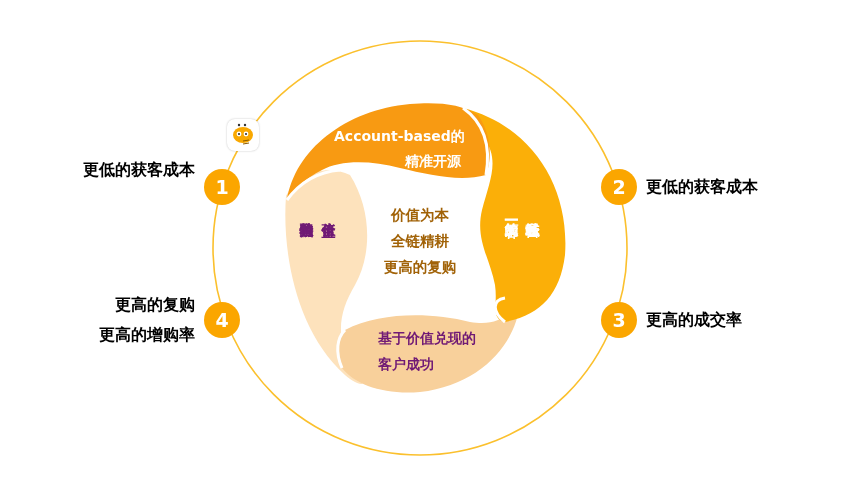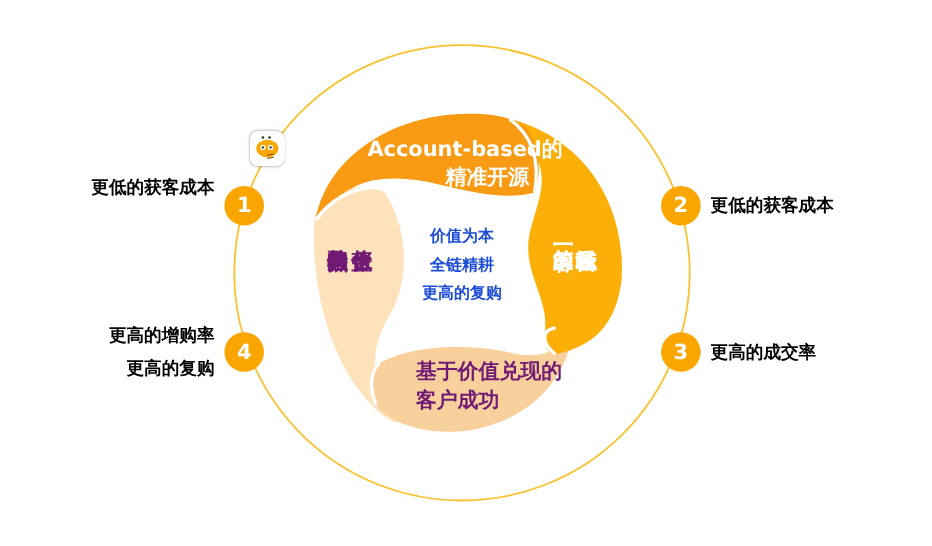--- a/index.html
+++ b/index.html
@@ -3,26 +3,26 @@
 <meta charset="utf-8">
 <style>
   html, body { margin:0; padding:0; background:#ffffff; }
   body { width:847px; height:496px; position:relative; overflow:hidden;
          font-family:"DejaVu Sans","Liberation Sans",sans-serif; }
   .canvas { position:absolute; left:0; top:0; width:847px; height:496px; }
   .side-label { position:absolute; font-size:16px; font-weight:bold; color:#000000; line-height:30px; white-space:nowrap; }
   .side-label.right-align { text-align:right; }
   .badge { position:absolute; width:36px; height:36px; border-radius:50%; background:#fba600;
            color:#fff; font-weight:bold; font-size:19px; text-align:center; line-height:36px; }
-  .seg-text { position:absolute; font-weight:bold; font-size:19px; line-height:24px; white-space:nowrap; }
+  .seg-text { position:absolute; font-weight:bold; font-size:14px; line-height:24px; white-space:nowrap; }
   .white { color:#ffffff; }
   .orange { color:#701a75; }
   .vert { writing-mode:vertical-rl; text-orientation:upright; letter-spacing:0px; line-height:22px; }
   .center-text { position:absolute; left:377px; top:202px; width:86px; text-align:center;
-                 font-weight:bold; font-size:14.5px; line-height:26px; color:#1d4ed8; }
+                 font-weight:bold; font-size:14.5px; line-height:26px; color:#a16207; }
   .app-icon { position:absolute; left:227px; top:119px; width:32px; height:32px; border-radius:8px;
               background:#fff; box-shadow:0 0 2px rgba(0,0,0,0.25); }
 </style>
 </head>
 <body>
 
 <div class="canvas">
   <svg width="847" height="496" viewBox="0 0 847 496" style="position:absolute;left:0;top:0;">
 
     <circle cx="420" cy="248" r="207" fill="none" stroke="#fbc02d" stroke-width="1.6"></circle>
@@ -85,22 +85,22 @@
   <div class="side-label" style="left:646px; top:172px;">
     <div>更低的获客成本</div>
   </div>
 
   <div class="badge" style="left:601px; top:302px;">3</div>
   <div class="side-label" style="left:646px; top:305px;">
     <div>更高的成交率</div>
   </div>
 
   <div class="side-label right-align" style="left:50px; top:290px; width:145px;">
+    <div>更高的复购</div>
     <div>更高的增购率</div>
-    <div>更高的复购</div>
   </div>
   <div class="badge" style="left:204px; top:302px;">4</div>
 
   <div class="seg-text white" style="left:334px; top:124px;">Account-based的</div>
   <div class="seg-text white" style="left:405px; top:149px;">精准开源</div>
 
   <div class="seg-text white vert" style="left:522px; top:212px;">私域经营</div>
   <div class="seg-text white vert" style="left:501px; top:212px;">一客一策的</div>
 
   <div class="seg-text orange" style="left:378px; top:326px;">基于价值兑现的</div>

